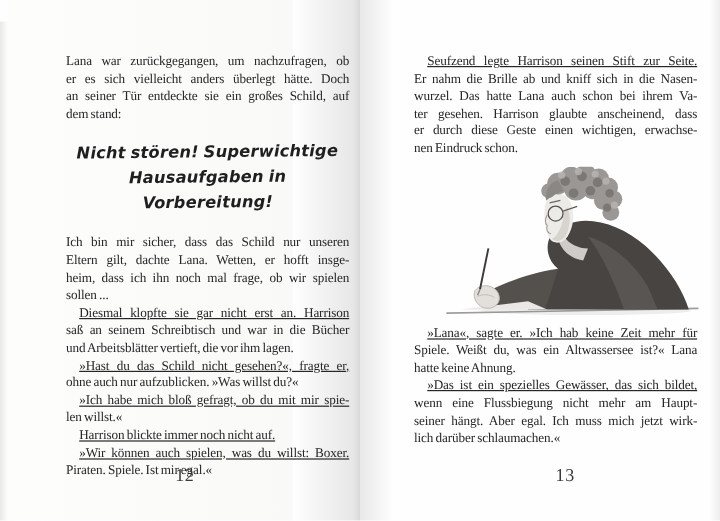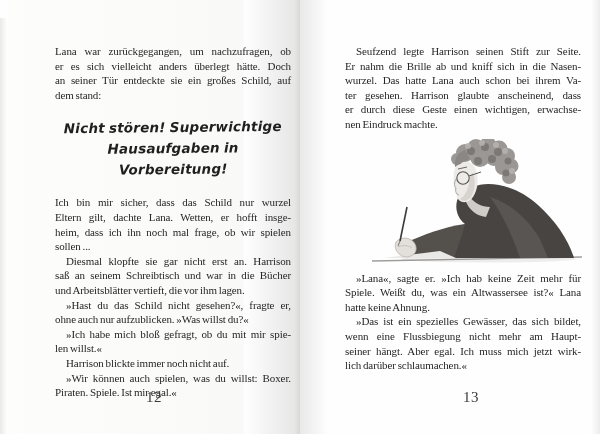--- a/index.html
+++ b/index.html
@@ -20,21 +20,21 @@
     background:linear-gradient(to left, #ededec, rgba(255,255,255,0));}
 
   .text-col{position:absolute;top:44px;font-size:11px;line-height:14.6px;
     letter-spacing:-0.1px;word-spacing:-0.8px;}
   .col-left{left:55px;width:236px;}
   .col-right{left:345px;width:236px;}
 
   .para{margin:0;}
   .line{text-align:justify;text-align-last:justify;}
   .para .line:last-child{text-align-last:left;}
-  .para.indent .line:first-child{text-indent:11px;}
+  .para.indent .line:first-child{text-indent:11px;text-decoration:underline;}
 
   .sign{
     margin:15px 0 15px 0;text-align:center;white-space:pre-line;
     font-family:"DejaVu Sans", sans-serif;font-style:italic;font-weight:600;
     font-size:13.5px;line-height:21px;letter-spacing:0.2px;color:#1f1f1f;
     transform:rotate(-0.6deg);
   }
 
   .illustration-wrap{margin:7px 0 4px 25px;height:128px;}
 
@@ -62,21 +62,21 @@
           <div class="line">Lana war zurückgegangen, um nachzufragen, ob</div>
           <div class="line">er es sich vielleicht anders überlegt hätte. Doch</div>
           <div class="line">an seiner Tür entdeckte sie ein großes Schild, auf</div>
           <div class="line">dem stand:</div>
         </div>
       </div>
     <div class="sign">Nicht stören! Superwichtige
 Hausaufgaben in Vorbereitung!</div>
     <div>
         <div class="para">
-          <div class="line">Ich bin mir sicher, dass das Schild nur wurzel</div>
+          <div class="line">Ich bin mir sicher, dass das Schild nur unseren</div>
           <div class="line">Eltern gilt, dachte Lana. Wetten, er hofft insge-</div>
           <div class="line">heim, dass ich ihn noch mal frage, ob wir spielen</div>
           <div class="line">sollen ...</div>
         </div>
         <div class="para indent">
           <div class="line">Diesmal klopfte sie gar nicht erst an. Harrison</div>
           <div class="line">saß an seinem Schreibtisch und war in die Bücher</div>
           <div class="line">und Arbeitsblätter vertieft, die vor ihm lagen.</div>
         </div>
         <div class="para indent">
@@ -99,21 +99,21 @@
   <div class="pagenum pagenum-left">12</div>
 
   <div class="text-col col-right">
     <div>
         <div class="para indent">
           <div class="line">Seufzend legte Harrison seinen Stift zur Seite.</div>
           <div class="line">Er nahm die Brille ab und kniff sich in die Nasen-</div>
           <div class="line">wurzel. Das hatte Lana auch schon bei ihrem Va-</div>
           <div class="line">ter gesehen. Harrison glaubte anscheinend, dass</div>
           <div class="line">er durch diese Geste einen wichtigen, erwachse-</div>
-          <div class="line">nen Eindruck machte.</div>
+          <div class="line">nen Eindruck schon.</div>
         </div>
       </div>
 
     <div class="illustration-wrap">
       <svg width="214" height="128" viewBox="0 0 214 128">
 
         <path d="M2 122 L212 118" stroke="#9f9d9b" stroke-width="1.4" fill="none"></path>
         <ellipse cx="118" cy="120" rx="88" ry="3.5" fill="#777" opacity="0.12"></ellipse>
 
         <path d="M103 48 C120 40 148 48 168 66 C186 82 199 102 204 119 L70 119 C71 104 79 92 95 85 C86 78 84 66 89 57 C93 51 98 49 103 48 Z" fill="#474441"></path>

